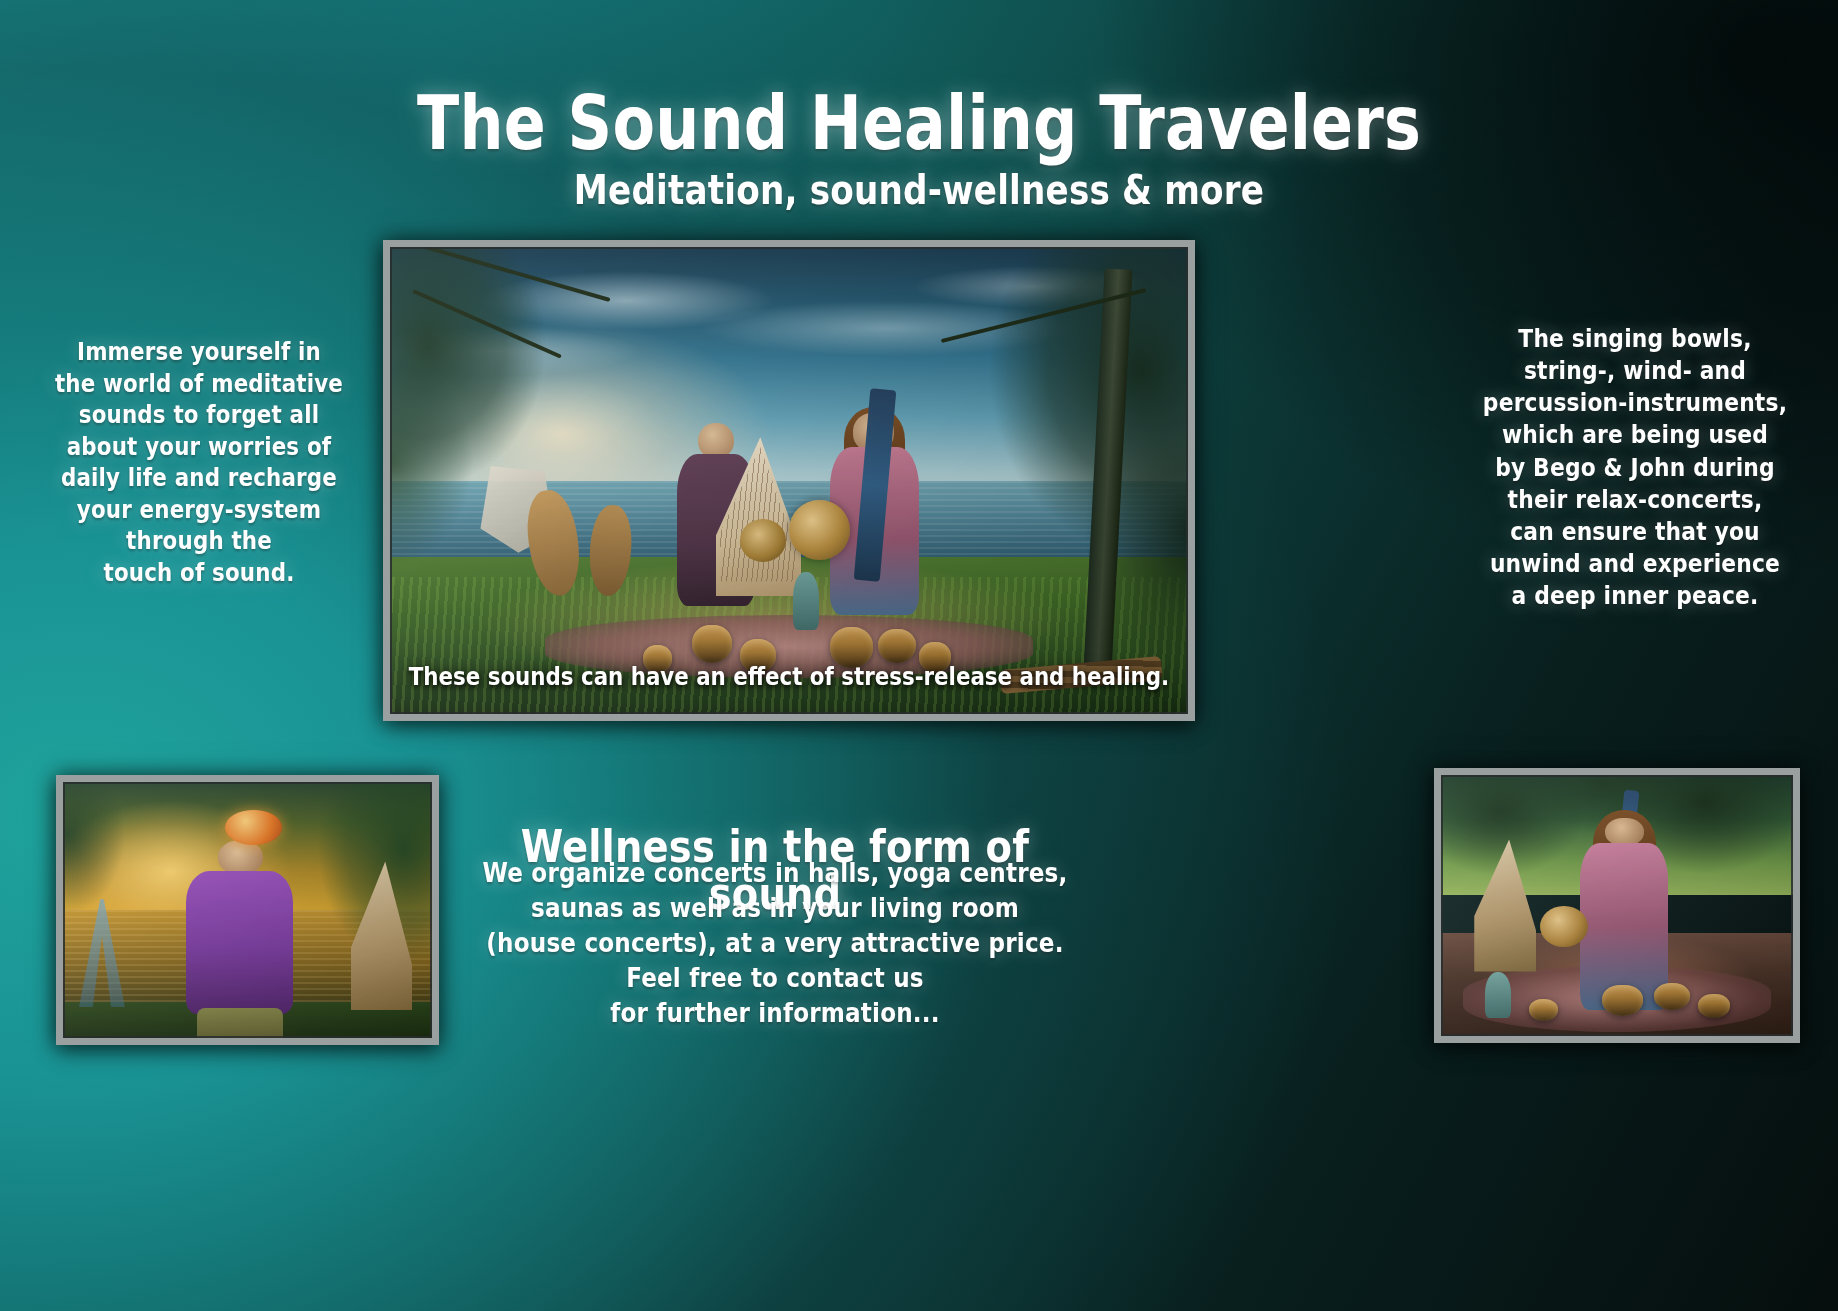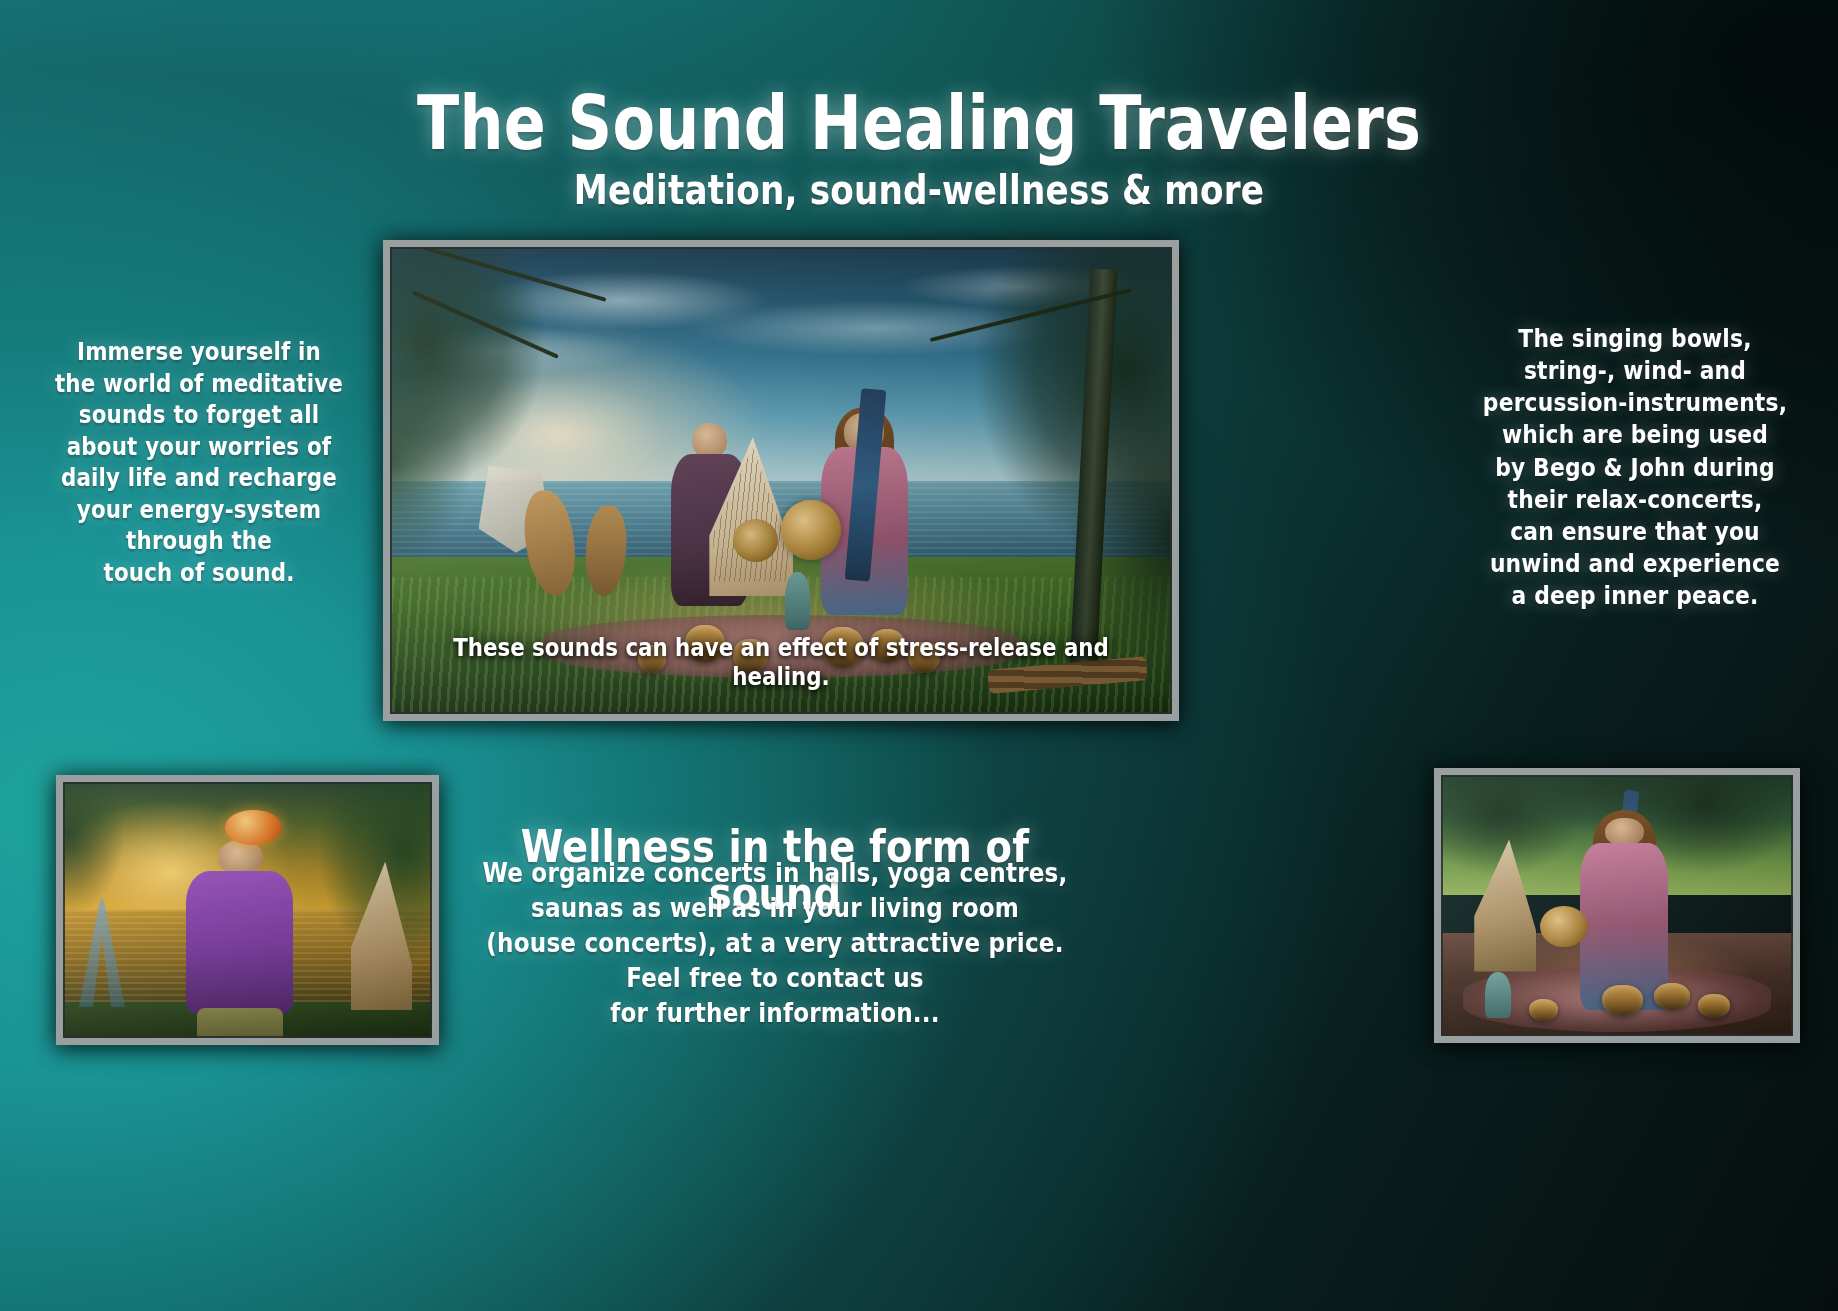--- a/index.html
+++ b/index.html
@@ -65,21 +65,21 @@
     background:linear-gradient(135deg, rgba(255,255,255,0.10), rgba(0,0,0,0.18));
     -webkit-mask-image:linear-gradient(#000,#000);
   }
   .photo .frame-in{
     position:absolute;inset:7px;border:2px solid rgba(40,45,45,0.85);
     box-sizing:border-box;z-index:9;pointer-events:none;
   }
   .scene{position:absolute;inset:0;}
 
   
-  #photo-main{left:383px;top:240px;width:796px;height:481px;}
+  #photo-main{left:383px;top:240px;width:796px;height:481px;padding-left:16px;}
   #photo-main .sky{
     position:absolute;left:0;top:0;right:0;height:56%;
     background:
       radial-gradient(ellipse 300px 160px at 22% 72%, rgba(255,236,200,0.85) 0%, rgba(255,220,175,0.35) 35%, rgba(255,220,175,0) 70%),
       linear-gradient(180deg, #0f2f44 0%, #1a4f68 22%, #2d7390 44%, #5fa3ba 66%, #a9cfd6 86%, #cfe3e2 100%);
   }
   #photo-main .clouds{
     position:absolute;left:0;top:2%;right:0;height:48%;
     background:
       radial-gradient(ellipse 210px 42px at 30% 22%, rgba(225,240,245,0.55), rgba(225,240,245,0) 70%),

